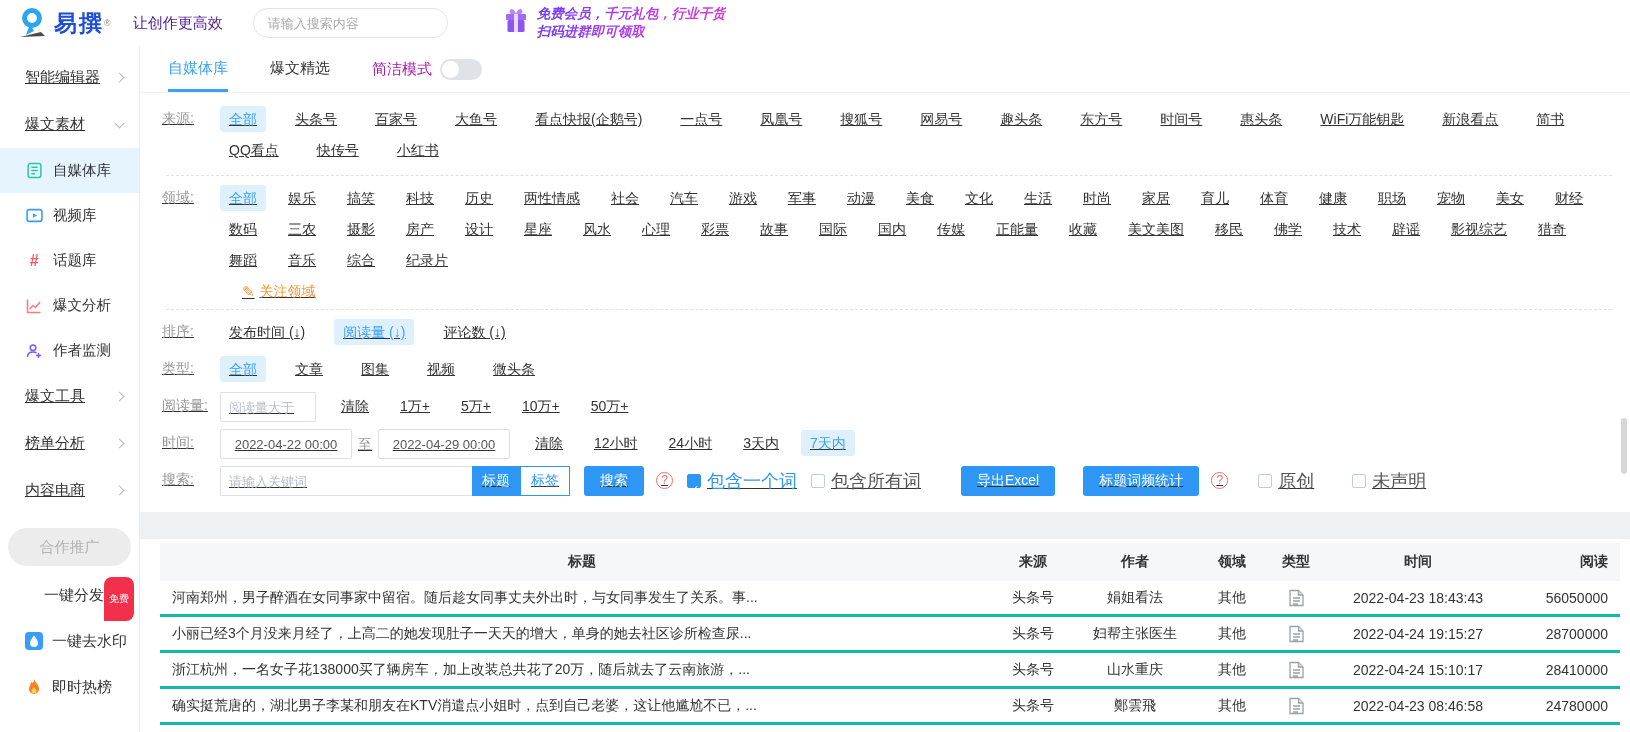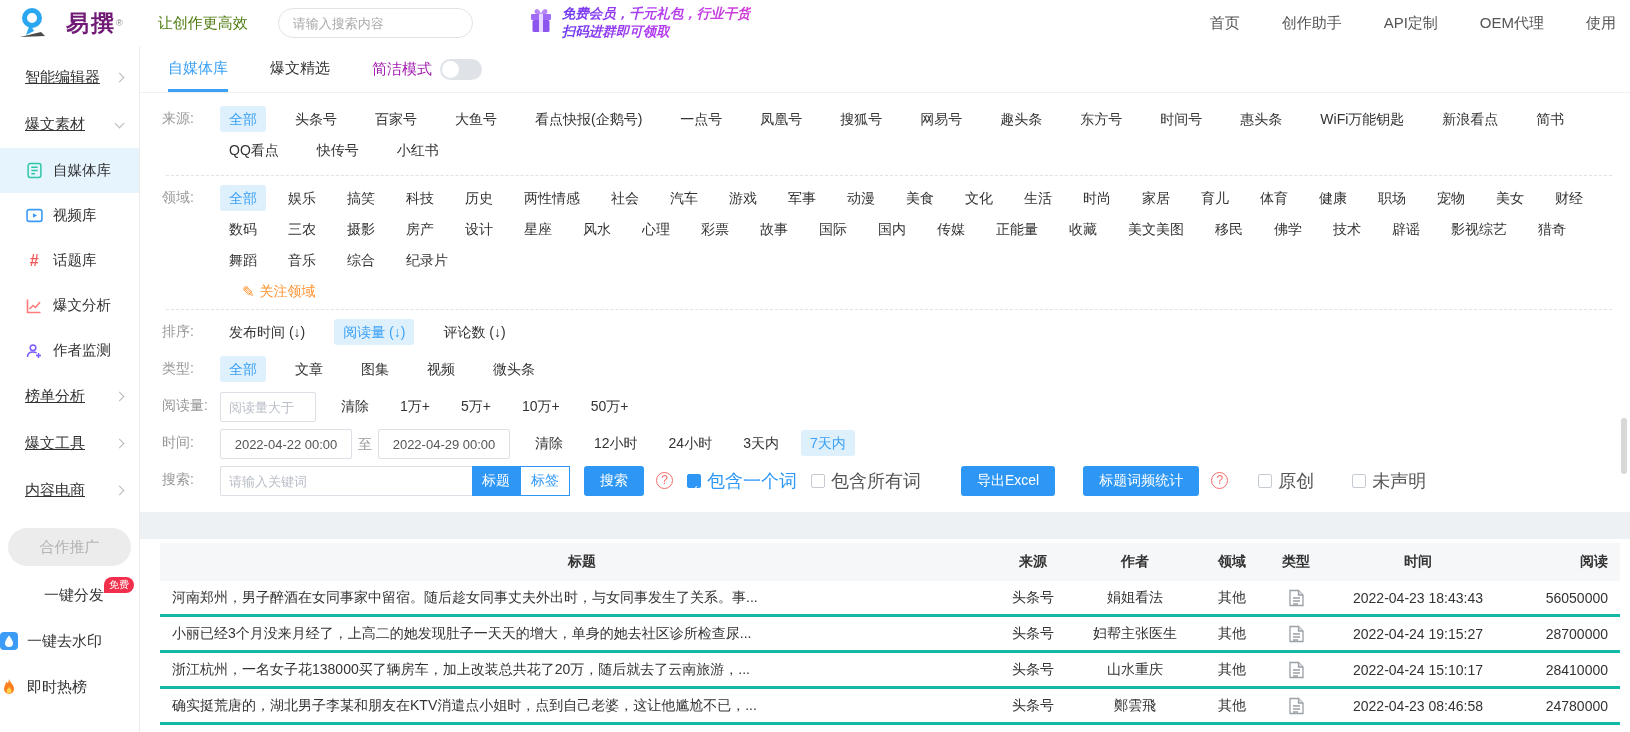--- a/index.html
+++ b/index.html
@@ -2,23 +2,23 @@
 <html><head>
 <meta charset="utf-8">
 <style>
   * { margin:0; padding:0; box-sizing:border-box; }
   html,body { width:1630px; height:732px; overflow:hidden; background:#fff;
     font-family:"Liberation Sans","DejaVu Sans",sans-serif; color:#333; font-size:14px; }
 
   
   .header { height:46px; display:flex; align-items:center; padding:0 14px 0 18px; background:#fff; }
   .logo-wrap { display:flex; align-items:center; }
-  .logo-text { font-size:23px; font-weight:700; color:#701a75; letter-spacing:2px; margin-left:18px; }
+  .logo-text { font-size:23px; font-weight:700; color:#1d4ed8; letter-spacing:2px; margin-left:6px; }
   .logo-reg { font-size:9px; color:#888; vertical-align:top; }
-  .tagline { color:#4d7c0f; font-size:15px; margin-left:35px; }
+  .tagline { color:#4c1d95; font-size:15px; margin-left:22px; }
   .hsearch { display:flex; align-items:center; width:195px; height:30px; border:1px solid #e3e3e3;
     border-radius:16px; margin-left:30px; padding:0 10px 0 14px; }
   .hsearch input { border:none; outline:none; flex:1; font-size:13px; color:#333; background:transparent; }
   .hsearch input::placeholder { color:#aaa; }
   .promo { display:flex; align-items:flex-start; margin-left:55px; }
   .promo-text { margin-left:8px; font-weight:700; font-size:13.5px; line-height:1.3; font-style:italic;
     background:linear-gradient(90deg,#6d3bf0,#b23bf0,#d13bd8); -webkit-background-clip:text;
     background-clip:text; color:transparent; }
   .topnav { margin-left:auto; display:flex; align-items:center; white-space:nowrap; }
   .topnav .nav-item { color:#555; font-size:15px; margin-left:42px; cursor:pointer; }
@@ -34,37 +34,37 @@
   .chev { margin-left:auto; width:7px; height:7px; border-right:1.5px solid #b8b8b8; border-bottom:1.5px solid #b8b8b8; }
   .chev.right { transform:rotate(-45deg); }
   .chev.down { transform:rotate(45deg); margin-top:-3px; }
   .subitem { height:45px; display:flex; align-items:center; padding-left:25px; cursor:pointer; }
   .subitem.active { background:#e6f4fe; }
   .subitem .sicon { width:18px; height:18px; margin-right:10px; display:flex; align-items:center; justify-content:center; }
   .subitem .slabel { font-size:14.5px; color:#333; }
   .hash-glyph { font-weight:700; font-size:16px; color:#f25b5b; font-style:italic; }
   .promo-pill { margin:14px 8px 6px 8px; height:38px; background:#ececec; border-radius:19px;
     display:flex; align-items:center; justify-content:center; color:#b3b3b3; font-size:15px; cursor:pointer; }
-  .extra { height:46px; display:flex; align-items:center; cursor:pointer; position:relative; }
+  .extra { height:46px; display:flex; align-items:center; padding-left:25px; cursor:pointer; position:relative; }
   .extra .slabel { font-size:15px; color:#333; }
   .extra .sicon { width:18px; height:18px; margin-right:9px; display:flex; align-items:center; }
   .distribute { padding-left:44px;font-family:Liberation Mono, monospace; }
   .free-badge { position:absolute; left:104px; top:5px; background:#f3304b; color:#fff; font-size:10px;
-    padding:1px 5px; border-radius:8px 8px 8px 0; }
+    padding:15px 5px; border-radius:8px 8px 8px 0; }
 
   
   .tabs-row { height:47px; display:flex; align-items:center; padding-left:28px; border-bottom:1px solid #f0f0f0; }
   .tab { font-size:15px; color:#333; margin-right:42px; height:46px; line-height:44px; cursor:pointer; }
   .tab.active { color:#3ba1f5; border-bottom:3px solid #3ba1f5; }
   .mode-label { font-size:15px; color:#a21caf; }
   .toggle { width:42px; height:21px; border-radius:11px; background:#dfe3e8; margin-left:8px; position:relative; cursor:pointer; }
   .toggle::after { content:""; position:absolute; left:2px; top:2px; width:17px; height:17px; border-radius:50%; background:#fff; }
 
   
-  .filters { padding:6px 8px 10px 22px; }
+  .filters { padding:6px 8px 10px 22px;text-decoration:underline; }
   .frow { display:flex; align-items:flex-start; margin:6px 0; }
   .flabel { width:58px; flex-shrink:0; color:#999; font-size:14px; line-height:27px; }
   .chips { display:flex; flex-wrap:wrap; align-items:center; flex:1; min-width:0; }
   .chip { padding:3px 9px; margin:1px 13px 4px 0; line-height:20px; border-radius:3px; color:#333;
     cursor:pointer; white-space:nowrap; }
   .chips.wide .chip { margin-right:20px; }
   .chip.sel { background:#dff0fd; color:#3ba1f5;text-align:right; }
   .follow-row { margin:2px 0 6px 80px; display:flex; align-items:center; color:#ff9232; cursor:pointer; }
   .pen-icon { margin-right:5px; font-size:15px; }
   .dashed-sep { border-top:1px dashed #e2e2e2; margin:8px 10px 8px 4px; }
@@ -137,28 +137,20 @@
       <path d="M13 10 C9 10 5 8 7 5 C9 2 13 6 13 10 C13 6 17 2 19 5 C21 8 17 10 13 10 Z" fill="#b789f7"></path>
       <rect x="3" y="9" width="20" height="6" rx="1" fill="#a06cf5"></rect>
       <rect x="4.5" y="15" width="17" height="12" rx="1.5" fill="#8b55ee"></rect>
       <rect x="11" y="9" width="4" height="18" fill="#e9d8ff"></rect>
     </svg>
     <div class="promo-text">
       <div>免费会员，千元礼包，行业干货</div>
       <div>扫码进群即可领取</div>
     </div>
   </div>
-  <div class="topnav">
-
-  <span class="nav-item">首页</span>
-      <span class="nav-item">创作助手</span>
-      <span class="nav-item">API定制</span>
-      <span class="nav-item">OEM代理</span>
-      <span class="nav-item">使用</span>
-    </div>
 </div>
 
 <div class="shell">
 
   <div class="sidebar">
     <div class="sgroup">
       <span class="glabel">智能编辑器</span>
       <span class="chev right"></span>
     </div>
     <div class="sgroup">
@@ -204,25 +196,25 @@
         <svg width="16" height="16" viewBox="0 0 16 16" fill="none" stroke="#7a5af8" stroke-width="1.5">
           <circle cx="7" cy="4.8" r="2.8"></circle>
           <path d="M1.5 14 C1.5 10.5 4 9 7 9 C8.3 9 9.6 9.3 10.6 10"></path>
           <path d="M12.5 10 L12.5 15 M10 12.5 L15 12.5"></path>
         </svg>
       </span>
       <span class="slabel">作者监测</span>
     </div>
 
     <div class="sgroup">
+      <span class="glabel">爆文工具</span>
+      <span class="chev right"></span>
+    </div>
+    <div class="sgroup">
       <span class="glabel">榜单分析</span>
-      <span class="chev right"></span>
-    </div>
-    <div class="sgroup">
-      <span class="glabel">爆文工具</span>
       <span class="chev right"></span>
     </div>
     <div class="sgroup">
       <span class="glabel">内容电商</span>
       <span class="chev right"></span>
     </div>
 
     <div class="promo-pill">
       <span>合作推广</span>
     </div>

